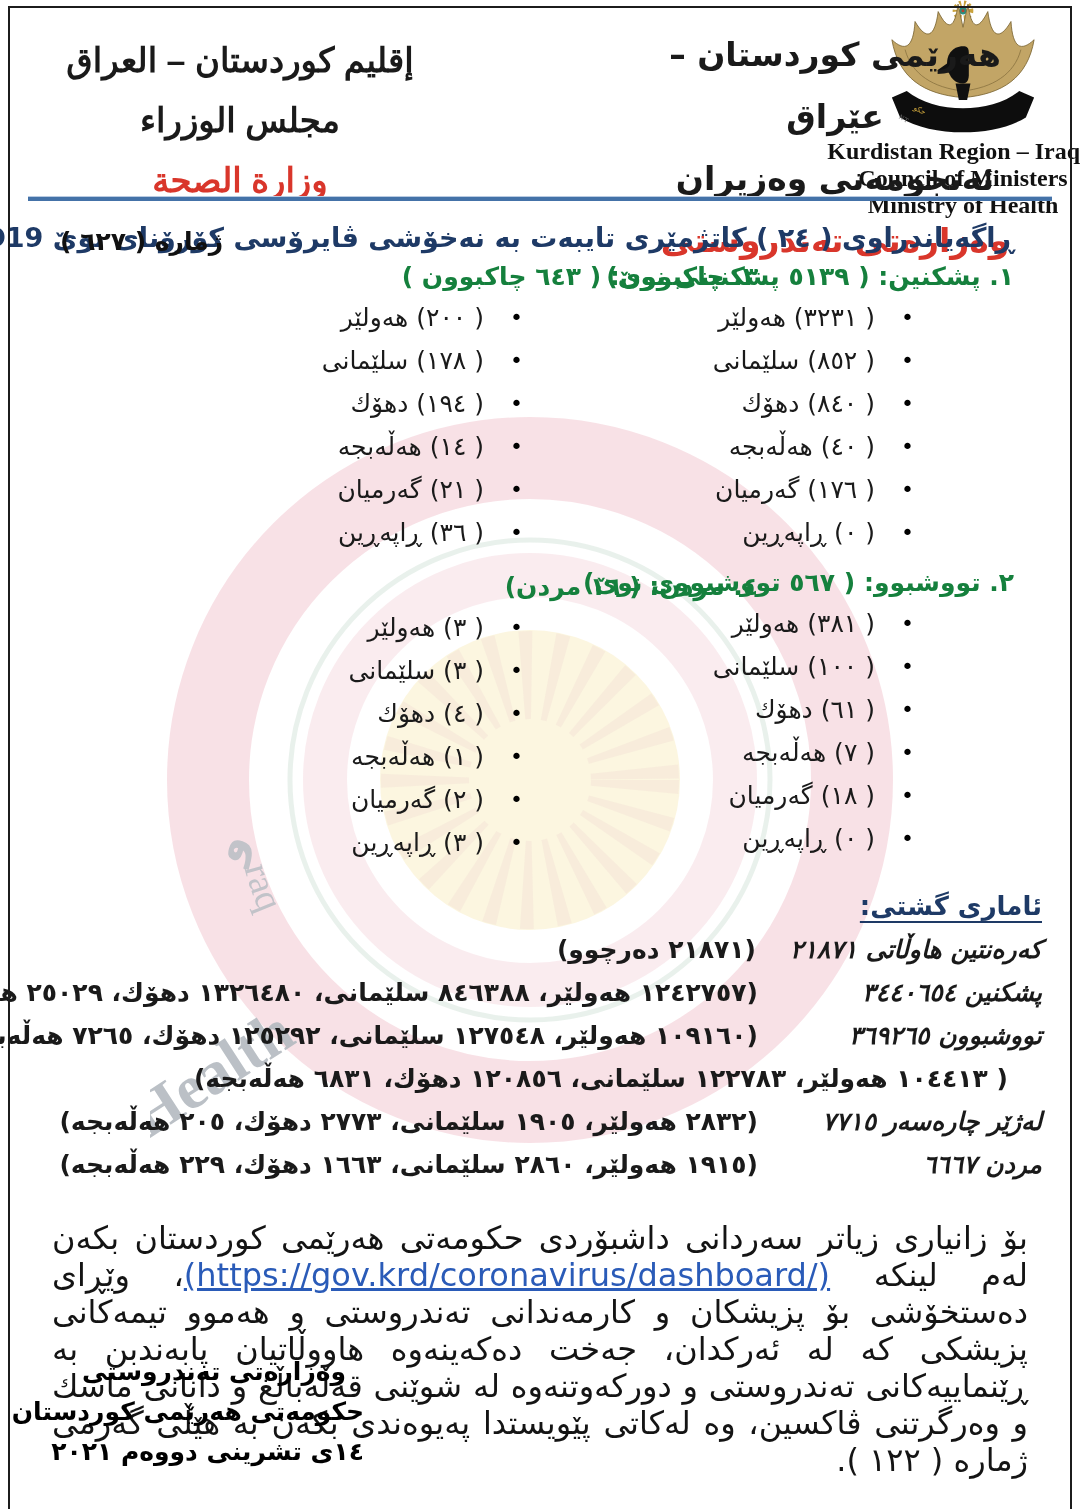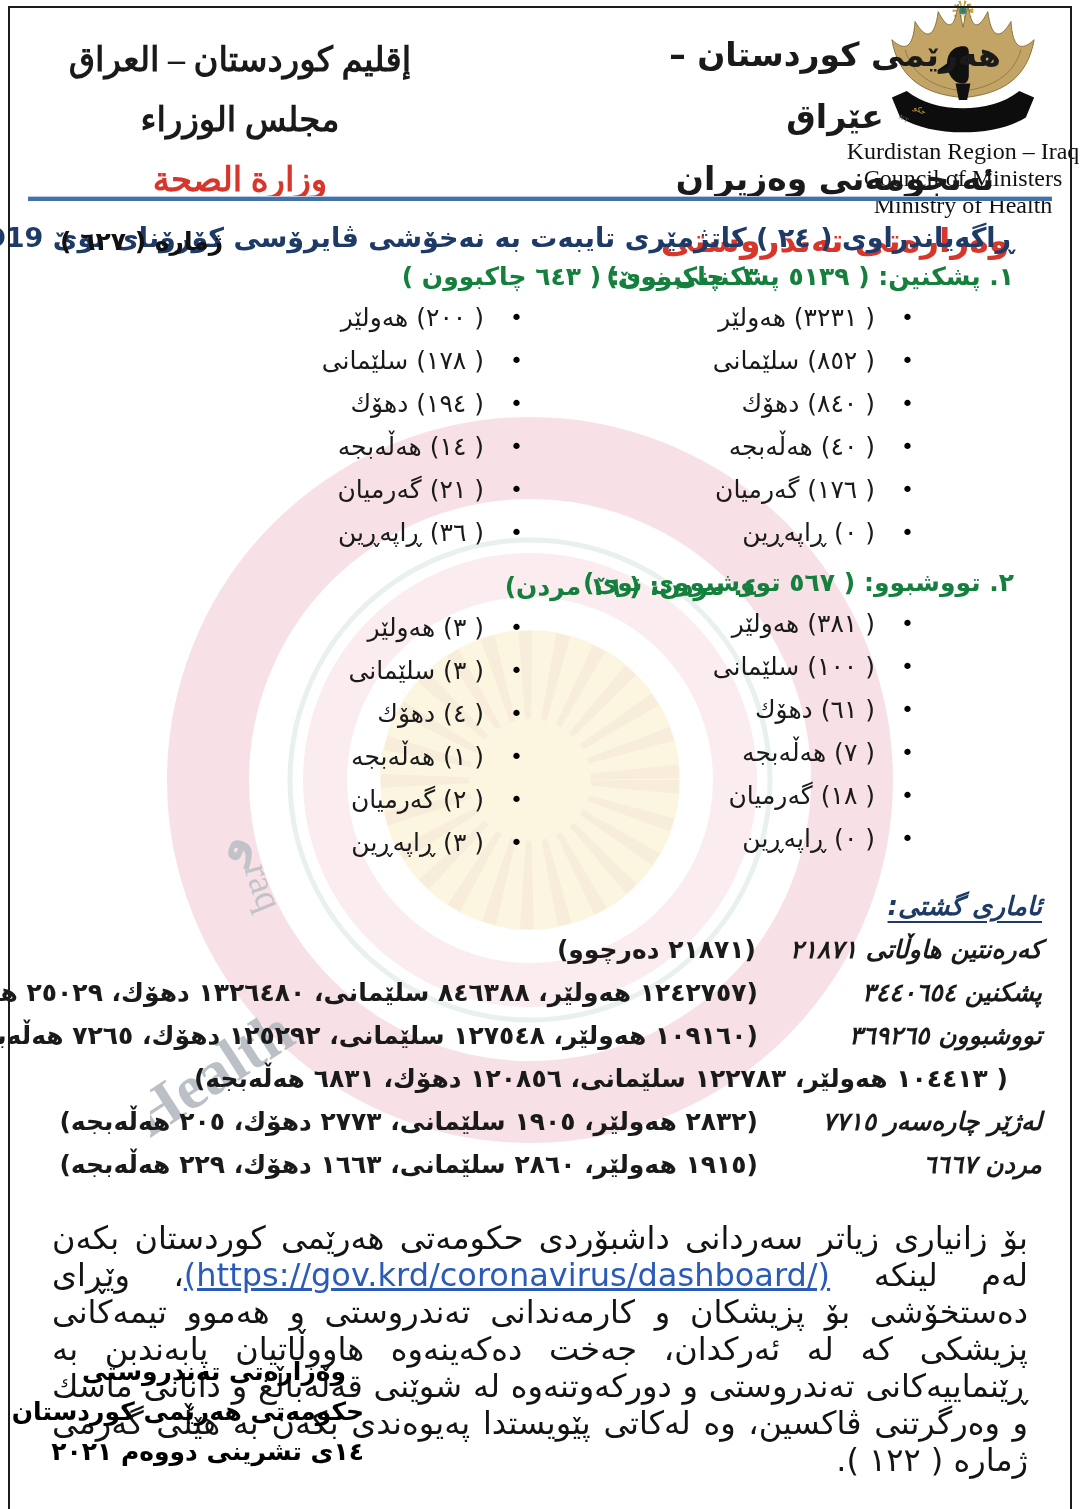--- a/index.html
+++ b/index.html
@@ -8,43 +8,43 @@
     overflow:hidden; font-family:"DejaVu Sans", sans-serif; color:#1a1a1a;
   }
   #frame{position:absolute; top:6px; left:8px; right:8px; bottom:0; border:2px solid #1c1c1c; border-bottom:none; pointer-events:none; z-index:3;}
   .abs{position:absolute;}
   
   #watermark{position:absolute; top:400px; left:150px; width:760px; height:760px; z-index:0; pointer-events:none;}
   
   .hdr-col{position:absolute; text-align:center; font-weight:bold; z-index:2;}
   .hdr-col .l{display:block;}
   #hdr-ku{top:24px; right:40px; width:410px; font-size:33px; line-height:62px;}
-  #hdr-ar{top:30px; left:40px; width:400px; font-size:34px; line-height:60px; font-family:Liberation Serif, serif;}
+  #hdr-ar{top:30px; left:40px; width:400px; font-size:34px; line-height:60px; font-family:Liberation Sans, sans-serif;}
   .red{color:#d9362b;}
   #hdr-en{top:2px; left:428px; width:234px; text-align:center; z-index:2;}
-  #hdr-en .en{font-family:"Liberation Serif","DejaVu Serif",serif; font-size:24px; line-height:27px; color:#111; font-weight:normal; white-space:nowrap;}
+  #hdr-en .en{font-family:"Liberation Serif","DejaVu Serif",serif; font-size:24px; line-height:27px; color:#111; font-weight:bold; white-space:nowrap;}
   #rule{top:196px; left:28px; right:28px; height:4px; background:#4472a8; border-top:1px solid #b9cbe2; z-index:2;}
   
   #doc-title{top:222px; right:66px; font-size:27px; font-weight:bold; color:#1e3a66; white-space:nowrap; z-index:2;}
   #doc-number{top:227px; left:60px; font-size:25px; font-weight:bold; color:#111; z-index:2;text-align:center;}
   
   .sec{position:absolute; width:480px; text-align:right; z-index:2;}
   .sec-title{font-size:25px; font-weight:bold; color:#15803d; margin-bottom:5px; white-space:nowrap;}
   ul.blist{list-style:none; margin:0; padding:0; direction:rtl;}
   ul.blist li{height:43px; display:flex; align-items:center; font-size:25px; color:#1a1a1a;}
   .ind-r li{padding-right:100px;}
   .ind-l li{padding-right:235px;}
   .dot{font-size:22px; margin-left:26px; color:#000;}
   #sec-1{top:262px; right:66px;}
   #sec-3{top:262px; right:322px;}
   #sec-2{top:568px; right:66px;}
   #sec-4{top:572px; right:322px;}
   
   #totals-heading{top:891px; right:38px; font-size:26px; font-weight:bold; color:#1e3a66;
-     text-decoration:underline; text-underline-offset:6px; z-index:2;font-style:italic;}
+     text-decoration:underline; text-underline-offset:6px; z-index:2;}
   #totals{top:928px; right:38px; left:40px; z-index:2;}
   .t-row{display:flex; direction:rtl; align-items:center; height:43px; font-weight:bold; font-size:25px; white-space:nowrap;}
   .t-label{min-width:250px; text-align:right;font-style:italic;}
   .t-detail{margin-right:34px;}
   
   #notes{top:1188px; right:52px; left:52px; font-size:32px; line-height:37px;
      text-align:justify; direction:rtl; color:#141414; z-index:2;}
   #notes a{color:#2a5bb8; text-decoration:underline;}
   
   #footer{top:1352px; left:64px; width:300px; text-align:center; font-weight:bold;

